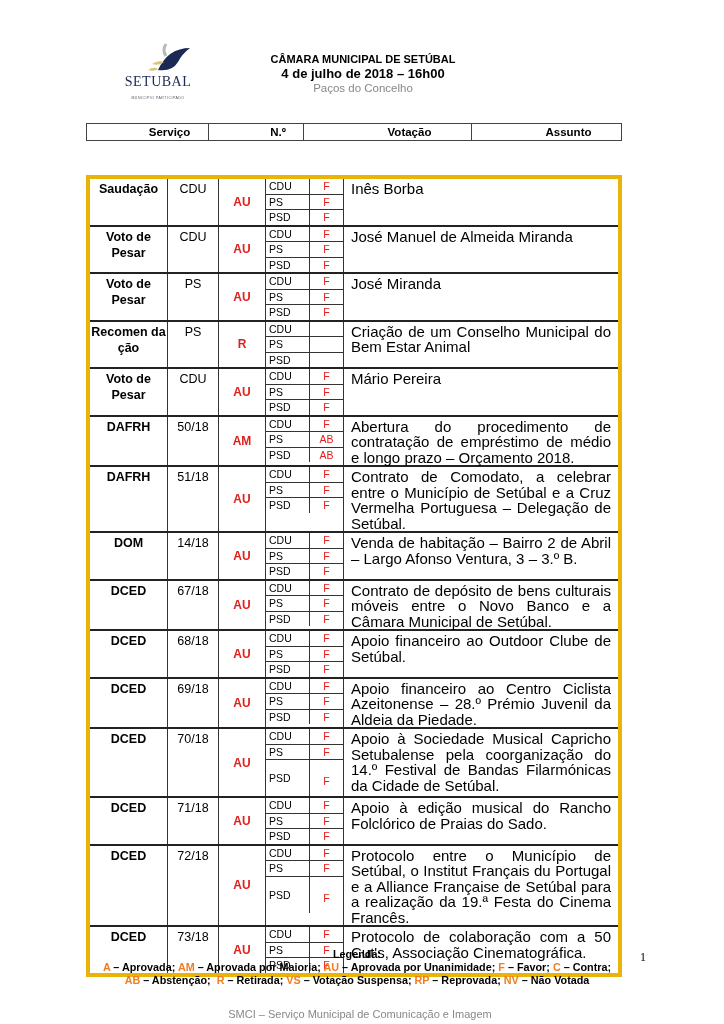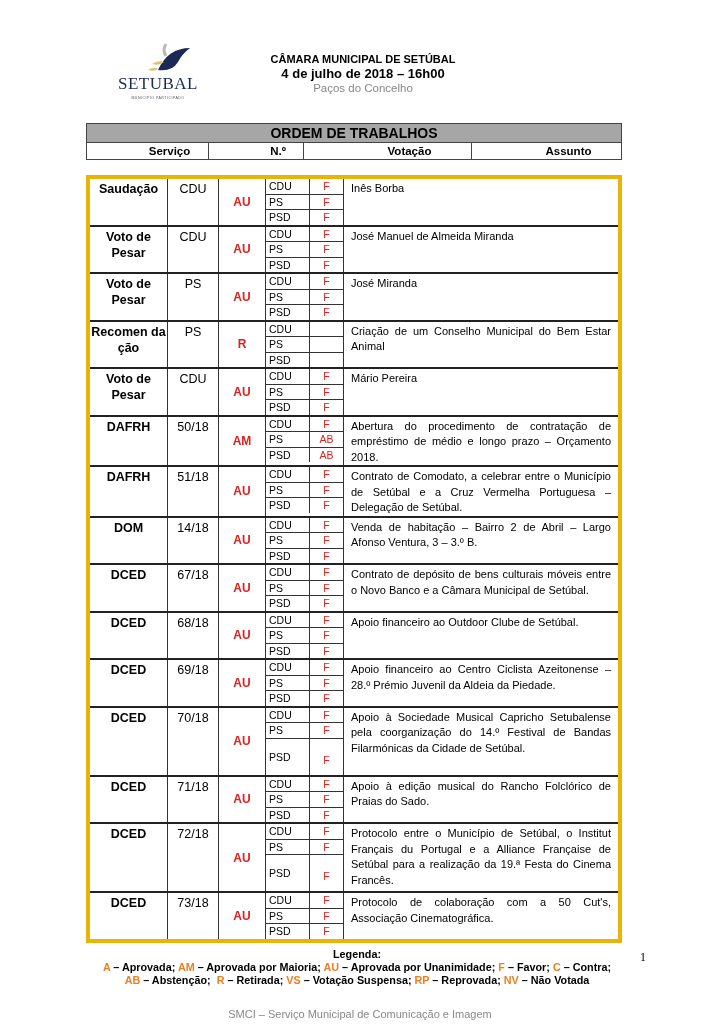--- a/index.html
+++ b/index.html
@@ -1,36 +1,36 @@
 <!DOCTYPE html>
 <html><head>
 <meta charset="utf-8">
 <style>
   html, body { margin: 0; padding: 0; background: #ffffff; }
   body { width: 724px; height: 1024px; position: relative; font-family: "Liberation Sans", sans-serif; color: #000; overflow: hidden; }
   .logo { position: absolute; left: 108px; top: 40px; width: 100px; height: 62px; }
-  .logo-text { position: absolute; left: 0; top: 34px; width: 100px; text-align: center; font-family: "Liberation Serif", serif; font-size: 17px; color: #1b2a55; letter-spacing: 0.5px; }
+  .logo-text { position: absolute; left: 0; top: 34px; width: 100px; text-align: center; font-family: "Liberation Serif", serif; font-size: 14px; color: #1b2a55; letter-spacing: 0.5px; }
   .logo-sub { position: absolute; left: 6px; top: 56px; width: 88px; text-align: center; font-size: 3.5px; color: #556; letter-spacing: 0.5px; }
   .header { position: absolute; left: 230px; top: 52px; width: 266px; text-align: center; line-height: 14px; }
   .header .h1 { font-weight: bold; font-size: 11px; }
   .header .h2 { font-size: 11.5px; color: #888; }
   .header .h3 { font-weight: bold; font-size: 13px; line-height: 15px; }
   .header .h4 { font-size: 11.5px; color: #888; }
   .head-table { position: absolute; left: 86px; top: 123px; width: 536px; border-collapse: collapse; font-size: 11.5px; }
   .head-table td { border: 1px solid #444; text-align: center; font-weight: bold; padding: 0; }
   .head-table .title-row td { background: #a6a6a6; font-size: 14px; height: 18px; }
   .head-table .col-row td { height: 16px; padding-left: 44px; }
   .agenda { position: absolute; left: 86px; top: 175px; width: 536px; border-collapse: collapse; border: 4px solid #eab308; font-size: 12px; }
   .agenda > tbody > tr.item > td { border-top: 2px solid #222; vertical-align: top; padding: 0; }
   .agenda > tbody > tr.item:first-child > td { border-top: none; }
   .c-serv { width: 77px; border-right: 1px solid #333; text-align: center; font-weight: bold; font-size: 12.5px; line-height: 16px; padding-top: 2px !important; }
   .c-num { width: 50px; border-right: 1px solid #333; text-align: center; font-size: 12.5px; line-height: 16px; padding-top: 2px !important; }
   .c-res { width: 46px; border-right: 1px solid #333; text-align: center; vertical-align: middle !important; color: #e0201c; font-weight: bold; font-size: 12px; }
   .c-votes { width: 77px; border-right: 1px solid #333; }
-  .c-subj { padding: 2px 7px 0 7px !important; text-align: justify; font-size: 11px; line-height: 15.5px; }
+  .c-subj { padding: 2px 7px 0 7px !important; text-align: justify; font-size: 15px; line-height: 15.5px; }
   .votes { border-collapse: collapse; width: 100%; }
   .votes td { font-size: 10.5px; height: 14.5px; padding: 0; border-bottom: 1px solid #333; }
   .votes tr:last-child td { border-bottom: none; }
   .votes .party { width: 40px; padding-left: 3px; border-right: 1px solid #333; }
   .votes .v { text-align: center; color: #e0201c; }
   .votes tr.tall td { height: 30px; }
   .votes tr.tall .v { padding-top: 6px; }
   .legend { position: absolute; left: 77px; top: 948px; width: 560px; text-align: center; font-weight: bold; font-size: 10.8px; line-height: 13px; }
   .legend .o { color: #f07d22; }
   .pagenum { position: absolute; left: 640px; top: 950px; font-family: "Liberation Serif", serif; font-size: 12px; }
@@ -51,23 +51,20 @@
 </div>
 
 <div class="header">
   <div class="h1">CÂMARA MUNICIPAL DE SETÚBAL</div>
   <div class="h3">4 de julho de 2018 – 16h00</div>
   <div class="h4">Paços do Concelho</div>
 </div>
 
 <table class="head-table">
   <tbody>
-      <tr class="title-row">
-    <td colspan="4">ORDEM DE TRABALHOS</td>
-  </tr>
   <tr class="col-row">
     <td style="width:77px">Serviço</td>
     <td style="width:50px">N.º</td>
     <td style="width:123px">Votação</td>
     <td>Assunto</td>
   </tr>
 </tbody>
   </table>
 
 <table class="agenda">

